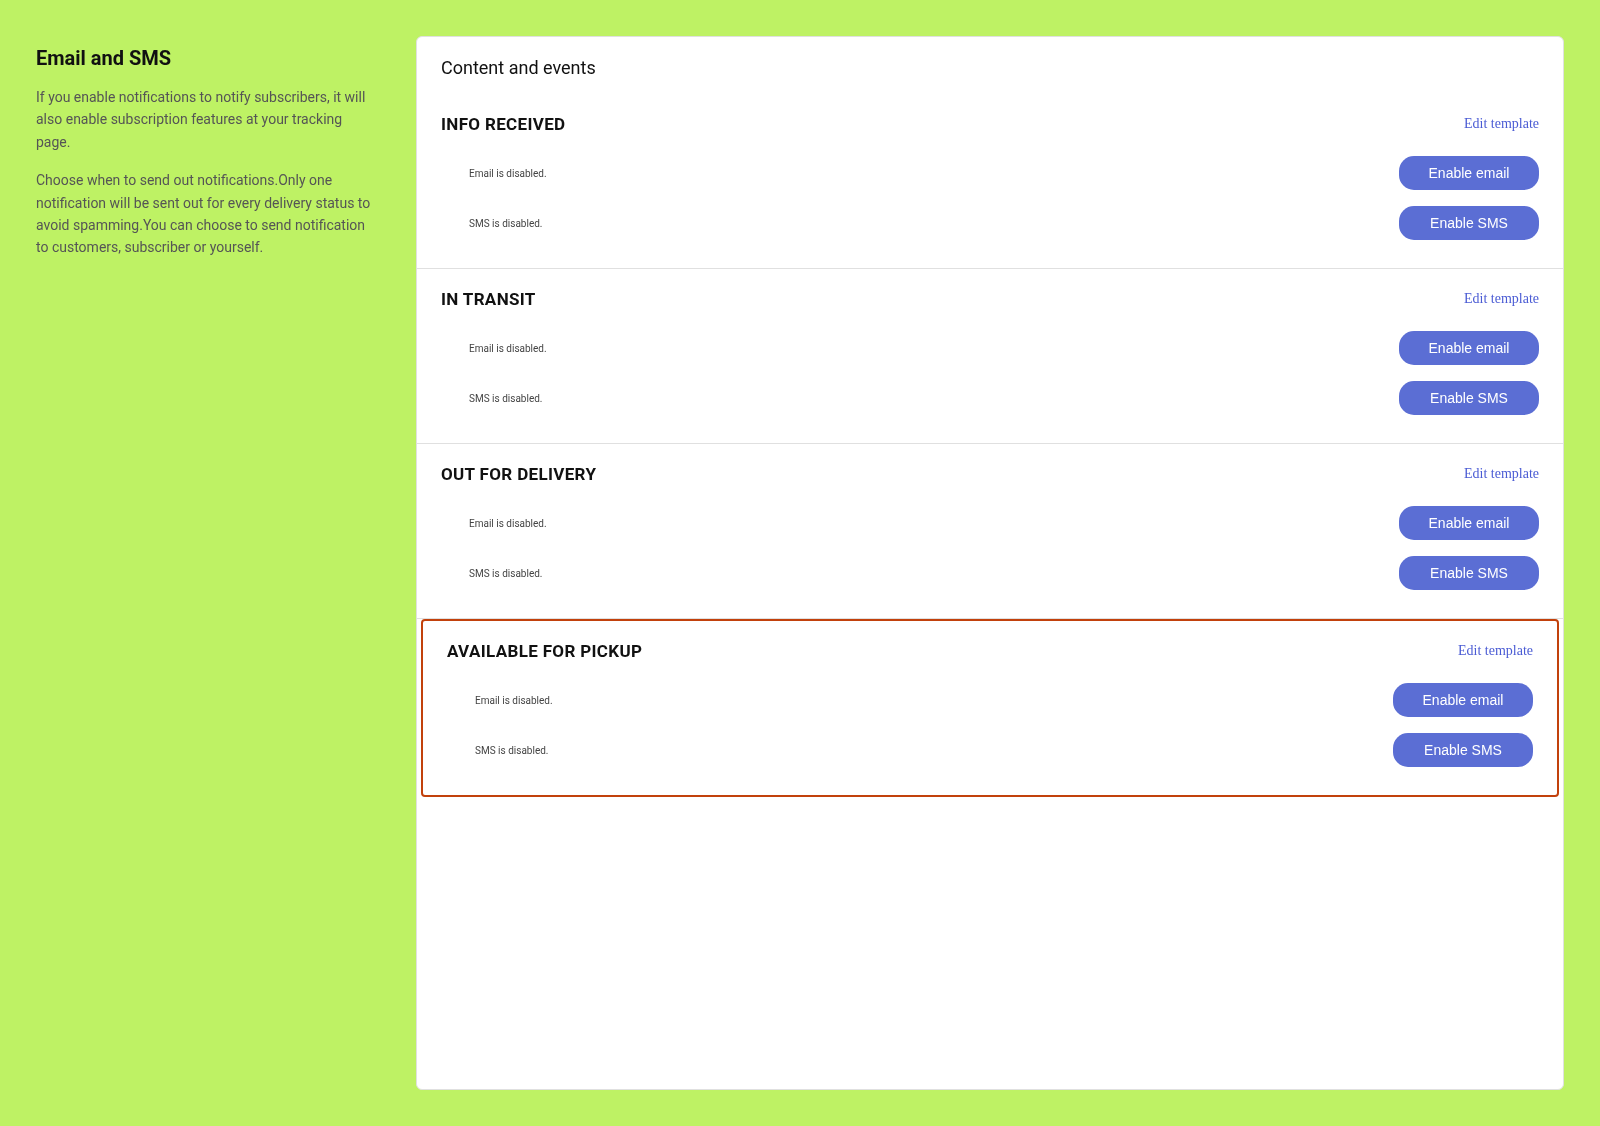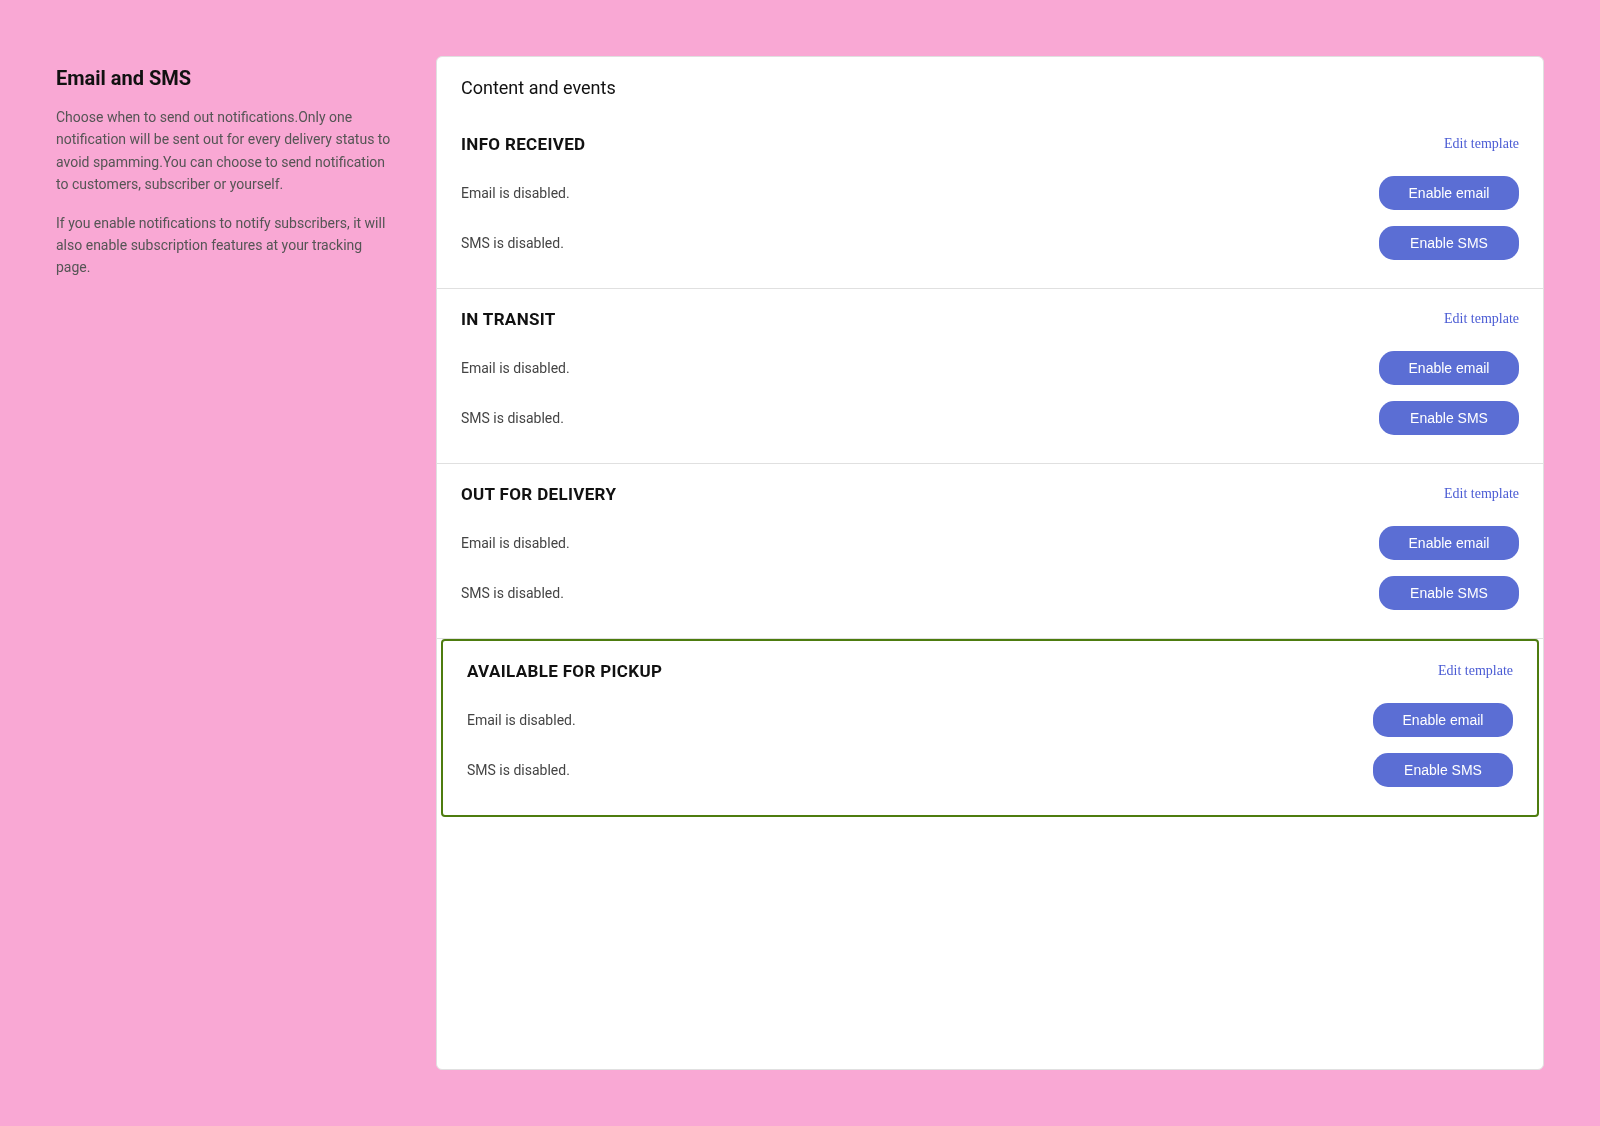--- a/index.html
+++ b/index.html
@@ -6,22 +6,22 @@
     body {
       font-family: -apple-system, BlinkMacSystemFont, 'Segoe UI', Roboto, sans-serif;
       background: #f0f0f0;
       color: #333;
       font-size: 14px;
     }
     .page-container {
       display: flex;
       min-height: 1126px;
       max-width: 1600px;
-      background: #f9a8d4;
-      padding: 56px;
+      background: #bef264;
+      padding: 36px;
       gap: 40px;
     }
     .left-panel {
       width: 340px;
       flex-shrink: 0;
       padding-top: 10px;
     }
     .left-panel h2 {
       font-size: 20px;
       font-weight: 700;
@@ -66,21 +66,21 @@
     .tab.active {
       color: #4a5bd4;
       border-bottom: 3px solid #4a5bd4;
       font-weight: 500;
     }
     .section {
       padding: 20px 24px;
       border-bottom: 1px solid #e0e0e0;
     }
     .section.highlighted {
-      border: 2px solid #4d7c0f;
+      border: 2px solid #c2410c;
       margin: 0 4px;
       border-radius: 4px;
     }
     .section-header {
       display: flex;
       justify-content: space-between;
       align-items: center;
       margin-bottom: 14px;
     }
     .section-title {
@@ -97,43 +97,44 @@
       font-family: Liberation Serif, serif;
     }
     .notification-row {
       display: flex;
       justify-content: space-between;
       align-items: center;
       padding: 8px 0;
     }
     .notification-text {
       color: #444;
-      font-size: 14px;
+      font-size: 10px;
+      margin-left: 28px;
     }
     .enable-btn {
       background: #5b6ed4;
       color: #fff;
       border: none;
       border-radius: 15px;
       padding: 9px 22px;
       font-size: 14px;
       cursor: pointer;
       font-weight: 500;
       min-width: 140px;
     }
   </style>
 </head>
 <body>
 
 <div class="page-container">
 
   <div class="left-panel">
     <h2>Email and SMS</h2>
+    <p>If you enable notifications to notify subscribers, it will also enable subscription features at your tracking page.</p>
     <p>Choose when to send out notifications.Only one notification will be sent out for every delivery status to avoid spamming.You can choose to send notification to customers, subscriber or yourself.</p>
-    <p>If you enable notifications to notify subscribers, it will also enable subscription features at your tracking page.</p>
   </div>
 
   <div class="right-panel">
     <div class="content-header">
       <h3>Content and events</h3>
     </div>
 
     <div id="sections-container">
         <div class="section">
           <div class="section-header">

